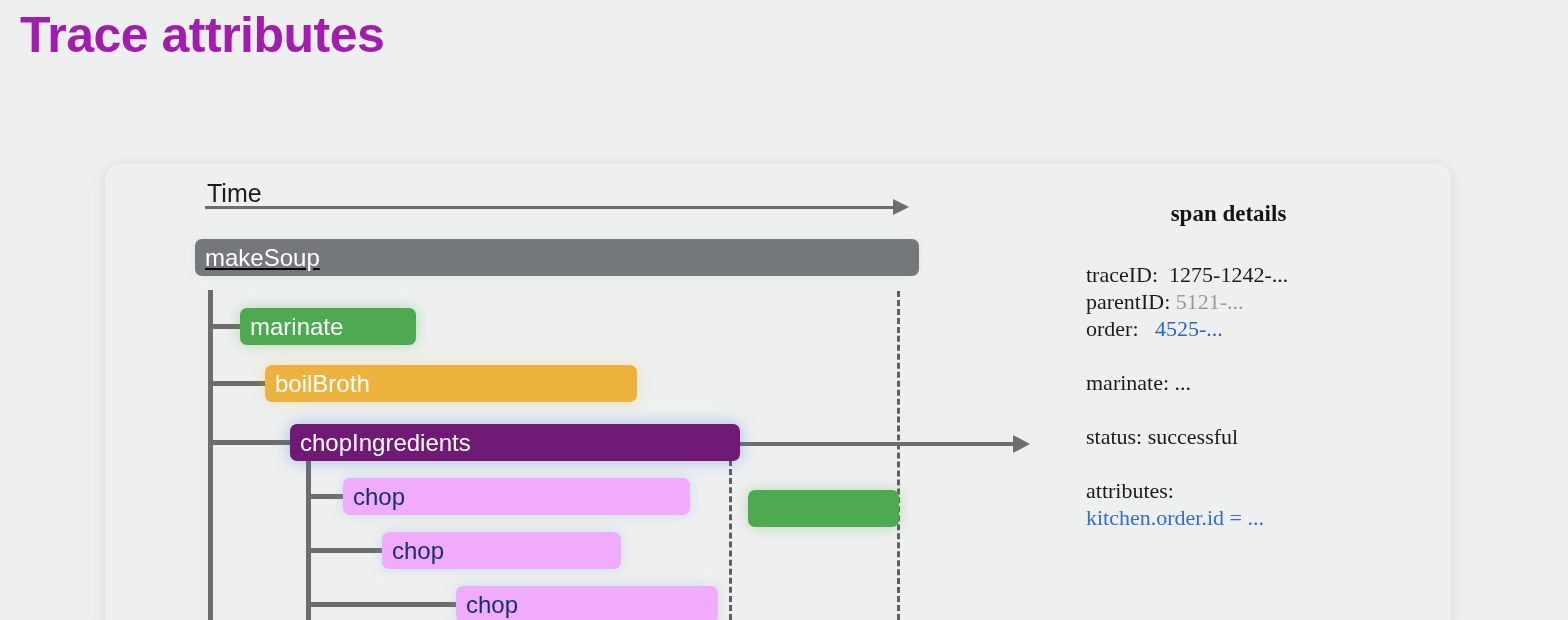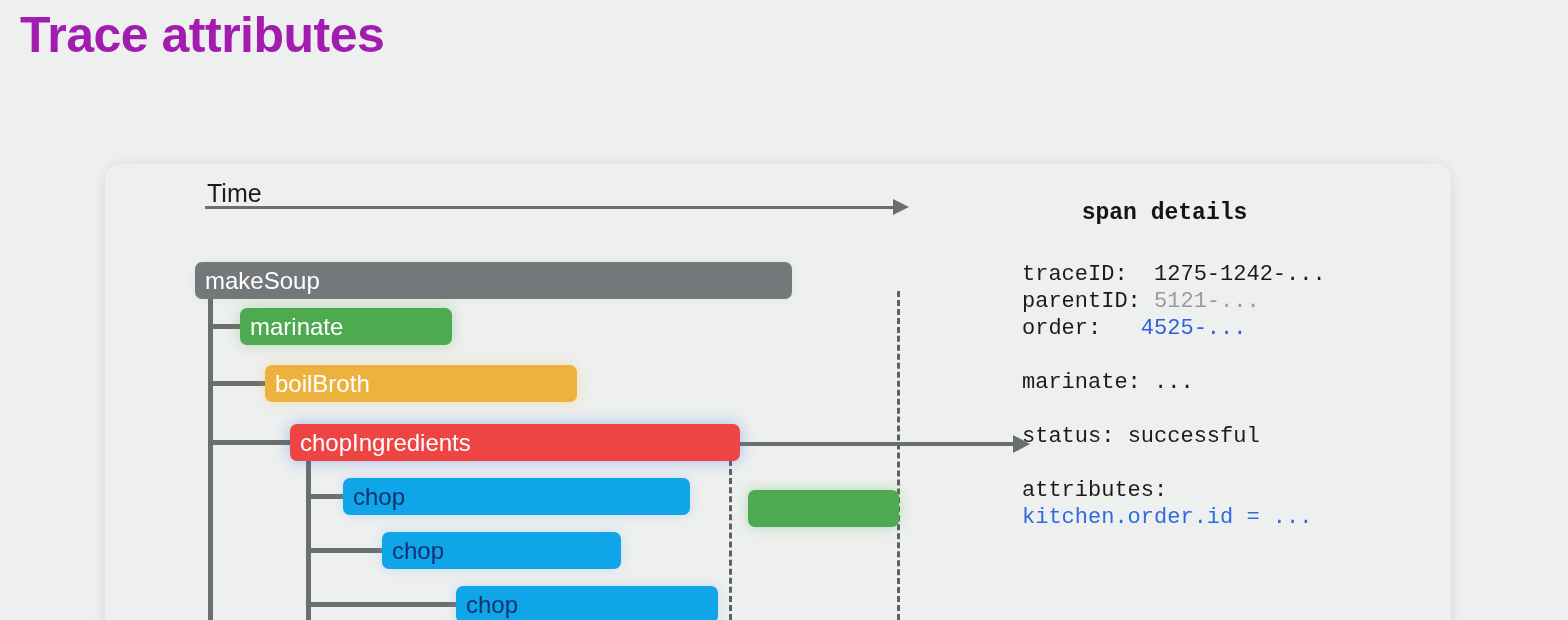--- a/index.html
+++ b/index.html
@@ -52,40 +52,40 @@
   }
   .span-bar .span-label{
     font-size:24px;padding-left:10px;white-space:nowrap;
   }
   .bar-root{background:#74787a;}
   .bar-root .span-label{color:#ffffff;}
   .bar-green{background:#4daa50;box-shadow:0 0 14px rgba(77,170,80,0.35);}
   .bar-green .span-label{color:#ffffff;}
   .bar-amber{background:#edb23e;box-shadow:0 0 14px rgba(237,178,62,0.30);}
   .bar-amber .span-label{color:#ffffff;}
-  .bar-blue{background:#ef4444;box-shadow:0 0 16px rgba(35,99,216,0.38);}
+  .bar-blue{background:#701a75;box-shadow:0 0 16px rgba(35,99,216,0.38);}
   .bar-blue .span-label{color:#ffffff;}
-  .bar-lightblue{background:#0ea5e9;box-shadow:0 0 12px rgba(138,171,230,0.35);text-align:center;}
+  .bar-lightblue{background:#f0abfc;box-shadow:0 0 12px rgba(138,171,230,0.35);text-align:center;}
   .bar-lightblue .span-label{color:#16306e;}
   
   #detail-arrow-line{
     position:absolute;left:740px;top:442px;width:276px;height:4px;
     background:#6b6e6f;
   }
   #detail-arrow-head{
     position:absolute;left:1013px;top:435px;
     width:0;height:0;
     border-top:9px solid transparent;
     border-bottom:9px solid transparent;
     border-left:17px solid #6b6e6f;
   }
   
   #span-details{
-    position:absolute;left:1022px;top:200px;width:340px;
-    font-family:Liberation Mono, monospace;
+    position:absolute;left:1086px;top:200px;width:340px;
+    font-family:Liberation Serif, serif;
     font-size:22px;line-height:27px;color:#1b1b1b;
   }
   #span-details-title{
     font-weight:bold;font-size:23px;text-align:center;
     margin:0 0 34px 0;padding-right:55px;color:#141414;
   }
   .detail-row{white-space:pre;}
   .detail-gap{height:27px;}
   .val-muted{color:#9a9a9a;}
   .val-blue{color:#2a63d8;}
@@ -108,29 +108,29 @@
 <div class="branch" style="left:208px;top:440px;width:88px;"></div>
 
 <div class="trunk" style="left:306px;top:460px;height:160px;"></div>
 <div class="branch" style="left:306px;top:494px;width:42px;"></div>
 <div class="branch" style="left:306px;top:548px;width:80px;"></div>
 <div class="branch" style="left:306px;top:602px;width:154px;"></div>
 
 <div class="dashed-guide" style="left:729px;top:460px;height:160px;"></div>
 <div class="dashed-guide" style="left:897px;top:291px;height:329px;"></div>
 
-<div class="span-bar bar-root" style="left:195px;top:262px;width:597px;">
+<div class="span-bar bar-root" style="left:195px;top:239px;width:724px;text-decoration:underline;">
   <span class="span-label">makeSoup</span>
 </div>
 
-<div class="span-bar bar-green" style="left:240px;top:308px;width:212px;">
+<div class="span-bar bar-green" style="left:240px;top:308px;width:176px;">
   <span class="span-label">marinate</span>
 </div>
 
-<div class="span-bar bar-amber" style="left:265px;top:365px;width:312px;">
+<div class="span-bar bar-amber" style="left:265px;top:365px;width:372px;">
   <span class="span-label">boilBroth</span>
 </div>
 
 <div class="span-bar bar-blue" style="left:290px;top:424px;width:450px;">
   <span class="span-label">chopIngredients</span>
 </div>
 
 <div class="span-bar bar-lightblue" style="left:343px;top:478px;width:347px;">
   <span class="span-label">chop</span>
 </div>

